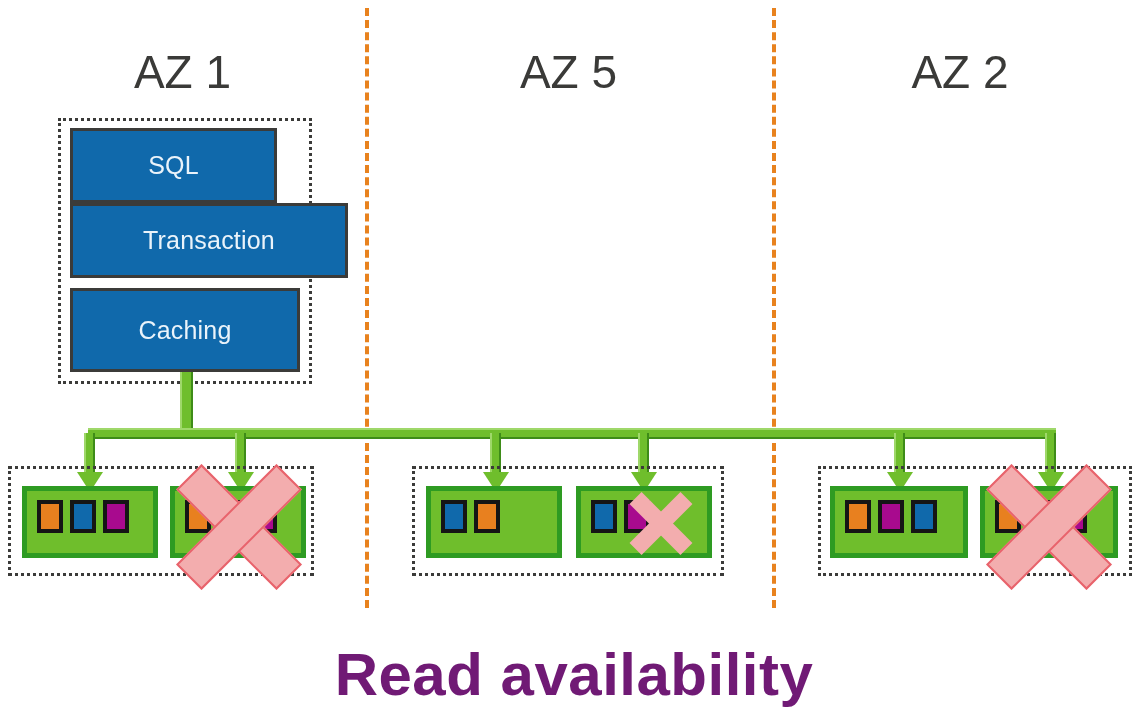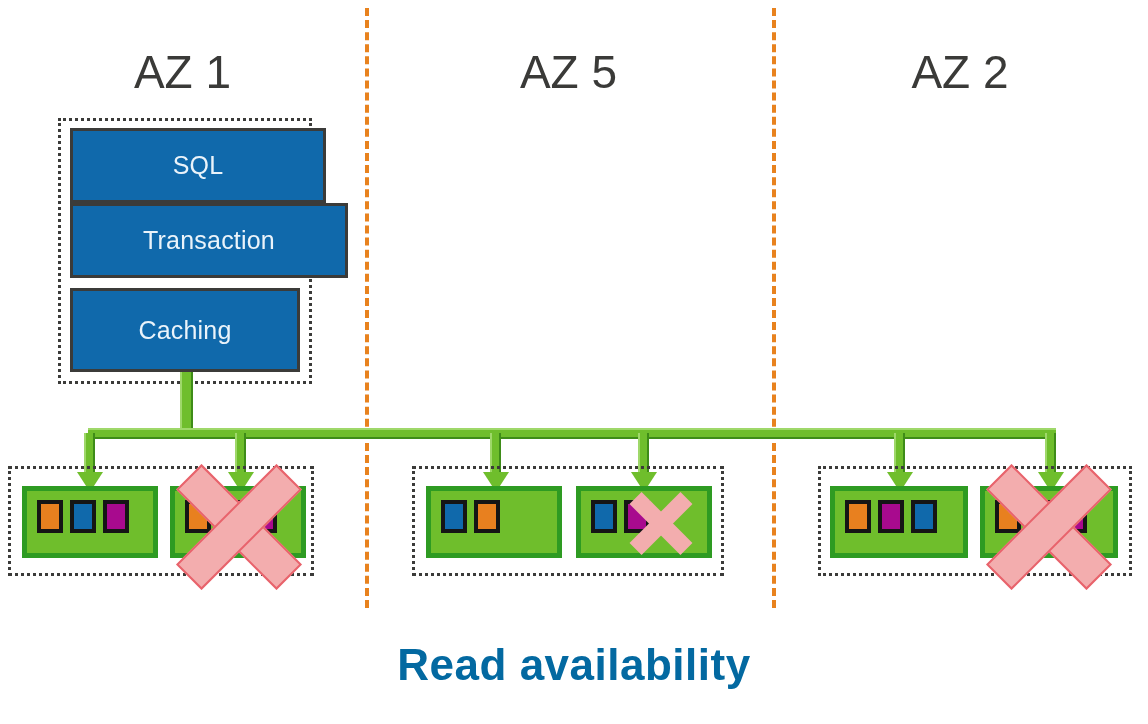--- a/index.html
+++ b/index.html
@@ -105,41 +105,41 @@
   .xmark .bar.b{transform:rotate(-45deg);}
   .xmark.small .bar{
     height:17px;margin-top:-8px;
     background:#F3ADAE;border:none;
   }
 
   
   .caption{
     position:absolute;
     width:100%;text-align:center;
-    font-size:44px;font-weight:bold;
-    color:#0369a1;
+    font-size:60px;font-weight:bold;
+    color:#701a75;
     letter-spacing:.5px;
   }
 </style>
 </head>
 <body>
 
 <div id="stage">
 
   <div class="az-divider" style="left:365px;"></div>
   <div class="az-divider" style="left:772px;"></div>
 
   <div class="az-label" style="left:0px;top:45px;width:365px;">AZ 1</div>
   <div class="az-label" style="left:365px;top:45px;width:407px;">AZ 5</div>
   <div class="az-label" style="left:772px;top:45px;width:376px;">AZ 2</div>
 
   <div class="dotted-group" style="left:58px;top:118px;width:254px;height:266px;"></div>
 
   <div class="svc-stack">
-    <div class="svc-box" style="left:70px;top:128px;width:256px;height:75px;">SQL</div>
+    <div class="svc-box" style="left:70px;top:128px;width:207px;height:75px;">SQL</div>
     <div class="svc-box" style="left:70px;top:203px;width:278px;height:75px;">Transaction</div>
     <div class="svc-box" style="left:70px;top:288px;width:230px;height:84px;">Caching</div>
   </div>
 
   <div class="bus-v" style="left:180px;top:372px;width:13px;height:62px;"></div>
 
   <div class="bus-h" style="left:88px;top:428px;width:968px;height:11px;"></div>
 
   <div class="bus-v" style="left:84px;top:433px;width:11px;height:42px;"></div>
   <div class="arrowhead" style="left:77px;top:472px;"></div>

